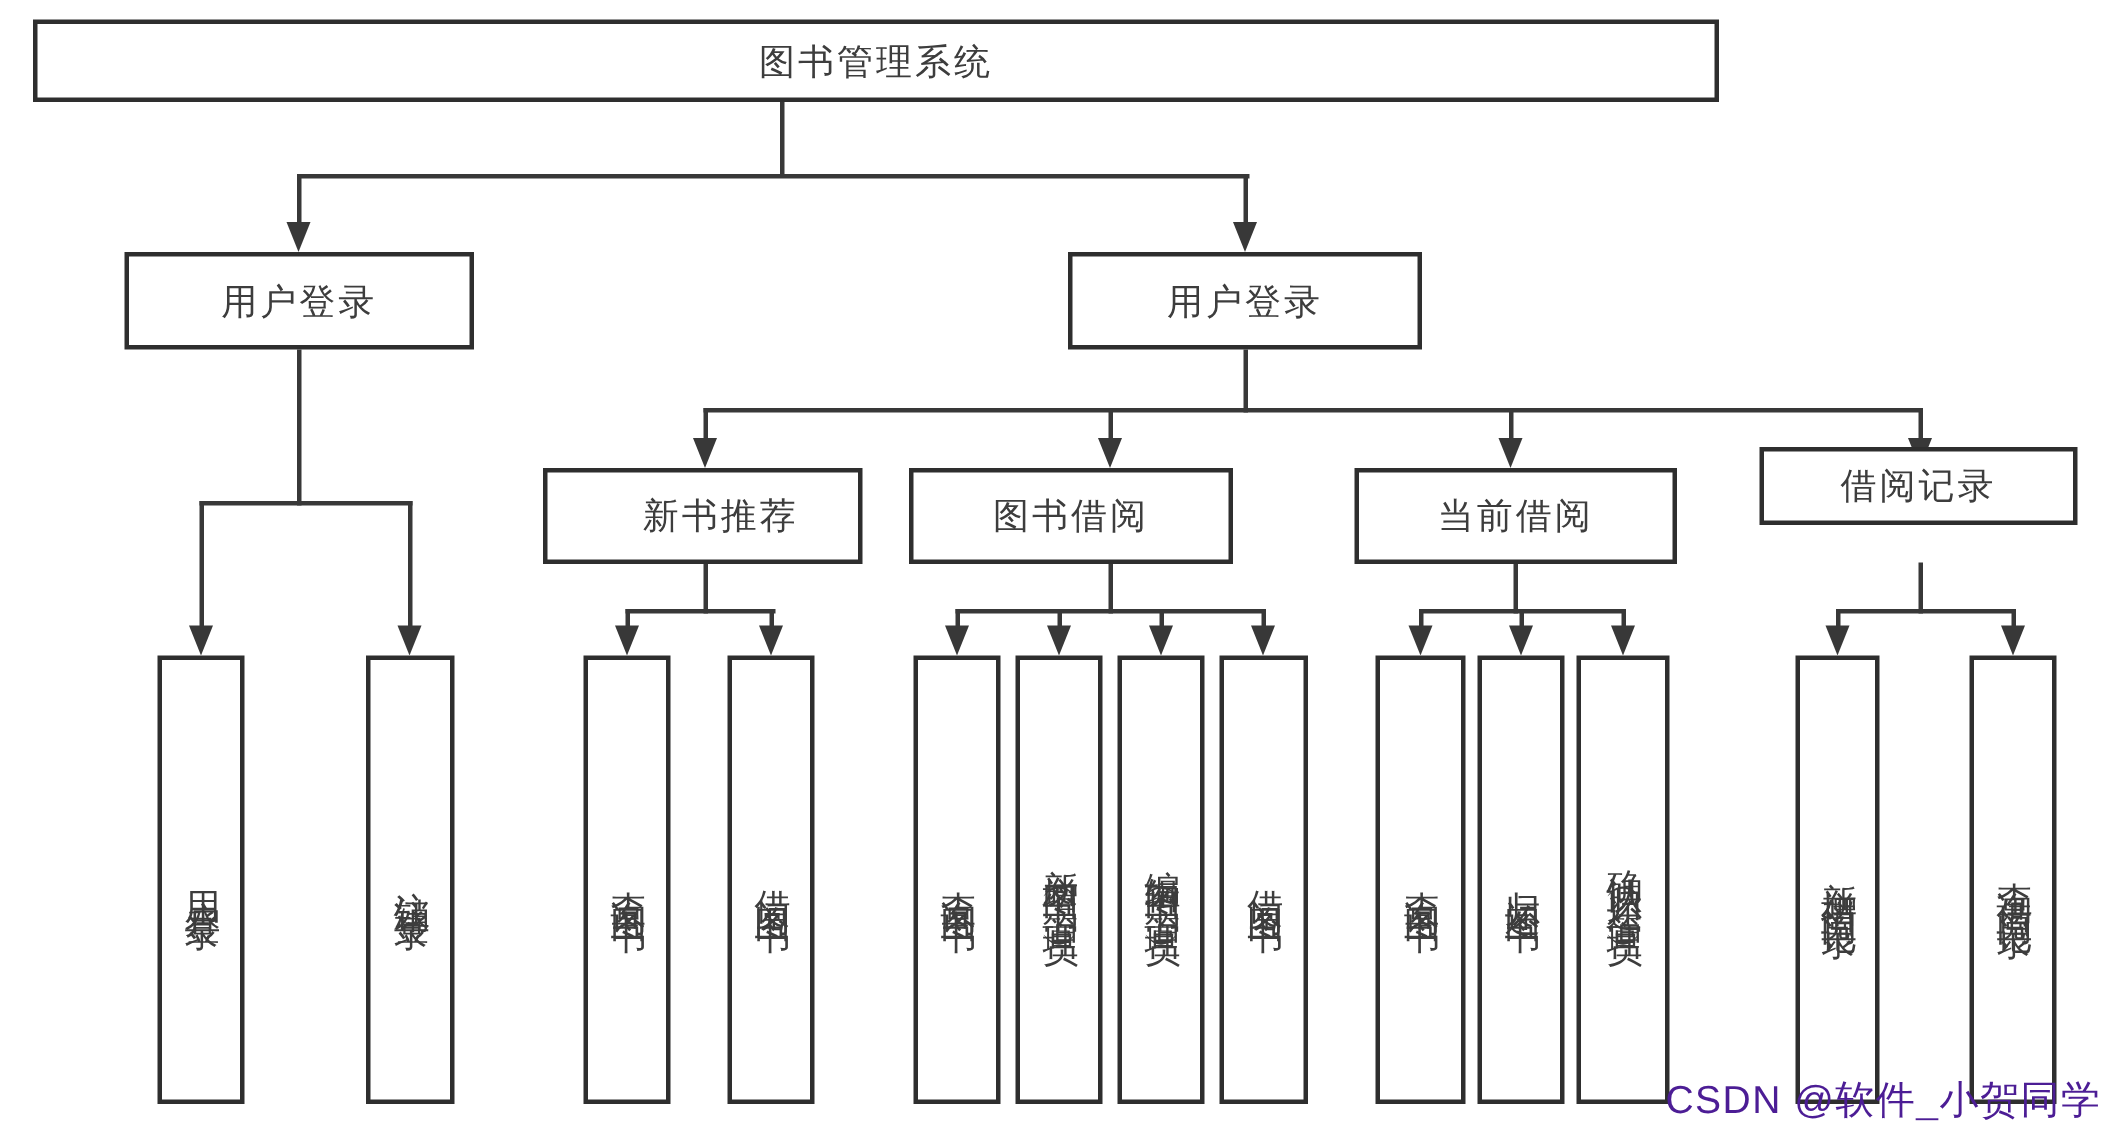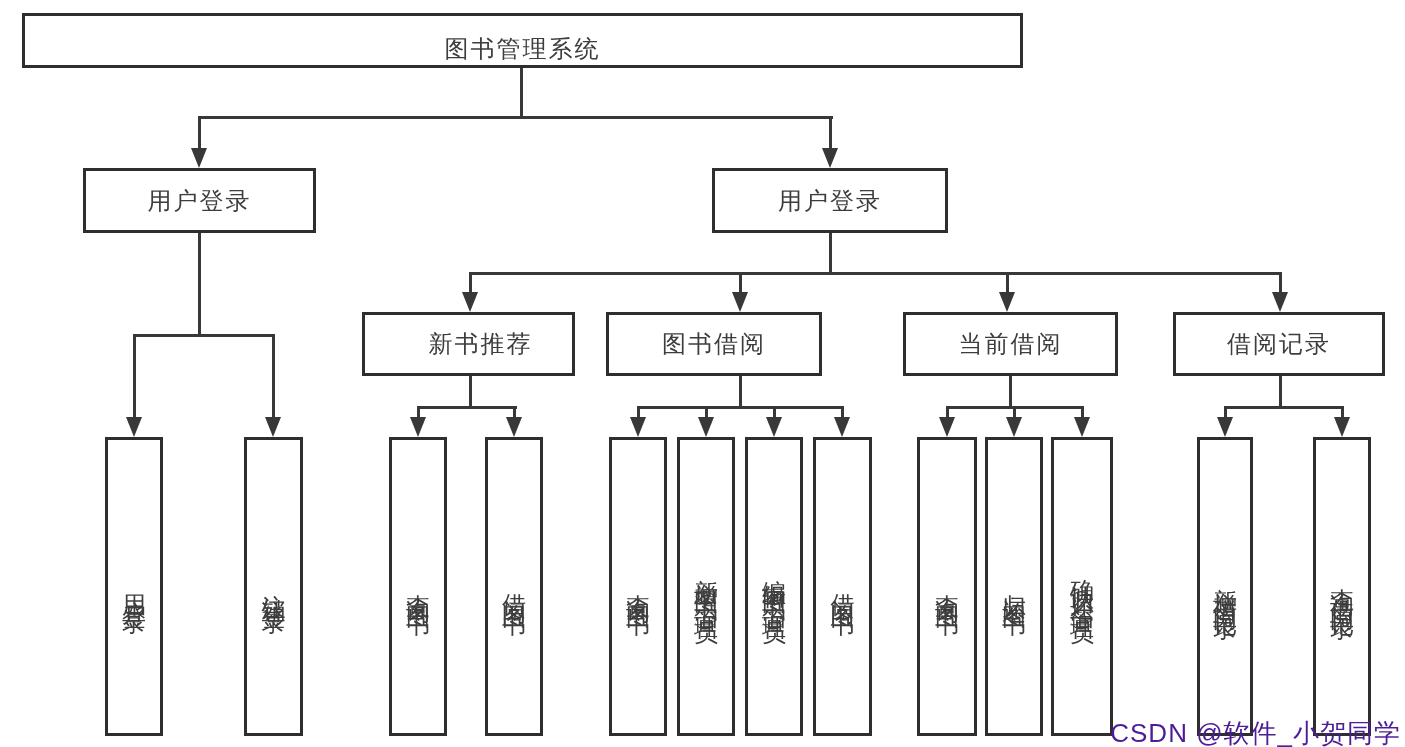--- a/index.html
+++ b/index.html
@@ -115,41 +115,41 @@
   <div class="vline" style="left:1081px; top:406px; height:14px;"></div>
   <div class="arrow" style="left:1074px; top:417px;"></div>
 
   <div class="vline" style="left:1279px; top:375px; height:34px;"></div>
   <div class="hline" style="left:1224px; top:406px; width:120px;"></div>
   <div class="vline" style="left:1224px; top:406px; height:14px;"></div>
   <div class="arrow" style="left:1217px; top:417px;"></div>
   <div class="vline" style="left:1341px; top:406px; height:14px;"></div>
   <div class="arrow" style="left:1334px; top:417px;"></div>
 
-  <div class="box" style="left:22px; top:13px; width:1001px; height:55px;align-items:flex-end;">
+  <div class="box" style="left:22px; top:13px; width:1124px; height:55px;">
     <span>图书管理系统</span>
   </div>
 
   <div class="box" style="left:83px; top:168px; width:233px; height:65px;">
     <span>用户登录</span>
   </div>
   <div class="box" style="left:712px; top:168px; width:236px; height:65px;">
     <span>用户登录</span>
   </div>
 
   <div class="box" style="left:362px; top:312px; width:213px; height:64px;padding-left:24px;">
     <span>新书推荐</span>
   </div>
   <div class="box" style="left:606px; top:312px; width:216px; height:64px;">
     <span>图书借阅</span>
   </div>
   <div class="box" style="left:903px; top:312px; width:215px; height:64px;font-family:Liberation Mono, monospace;">
     <span>当前借阅</span>
   </div>
-  <div class="box" style="left:1173px; top:312px; width:212px; height:64px;">
+  <div class="box" style="left:1173px; top:298px; width:212px; height:52px;">
     <span>借阅记录</span>
   </div>
 
   <div class="box leaf" style="left:105px; width:58px;">
     <span class="vtext">用户登录</span>
   </div>
   <div class="box leaf" style="left:244px; width:59px;">
     <span class="vtext">注销登录</span>
   </div>
 

